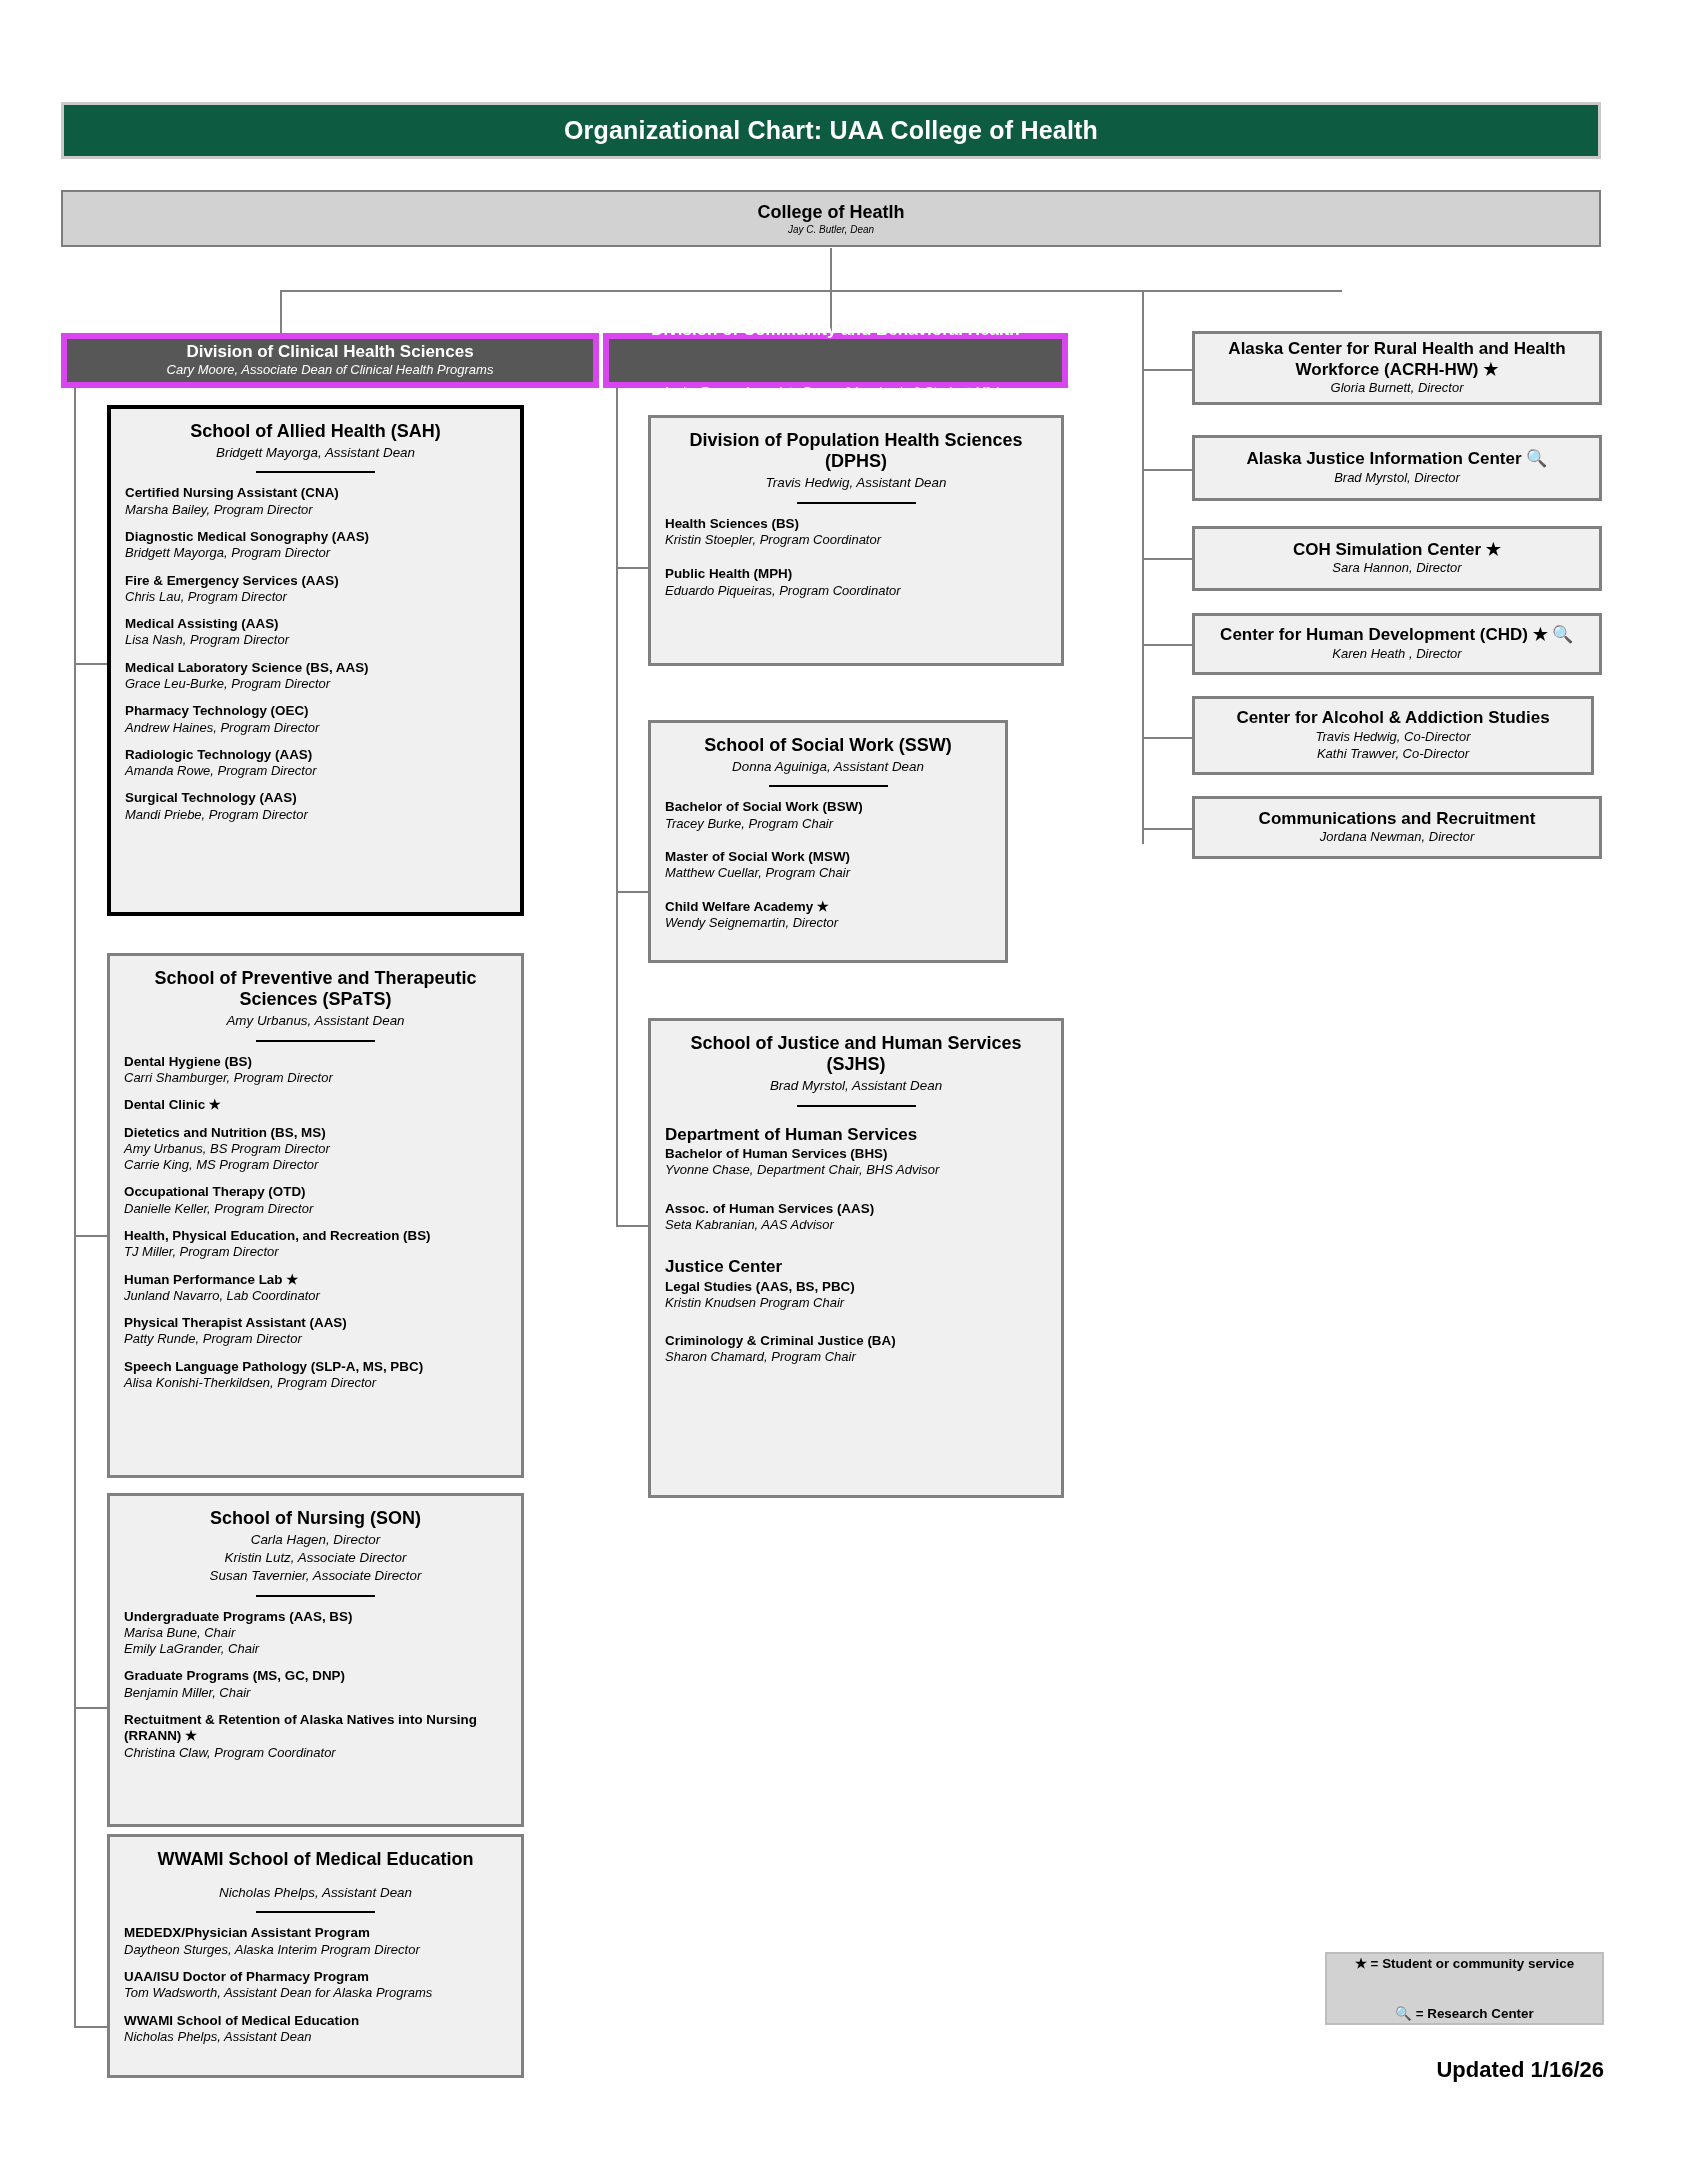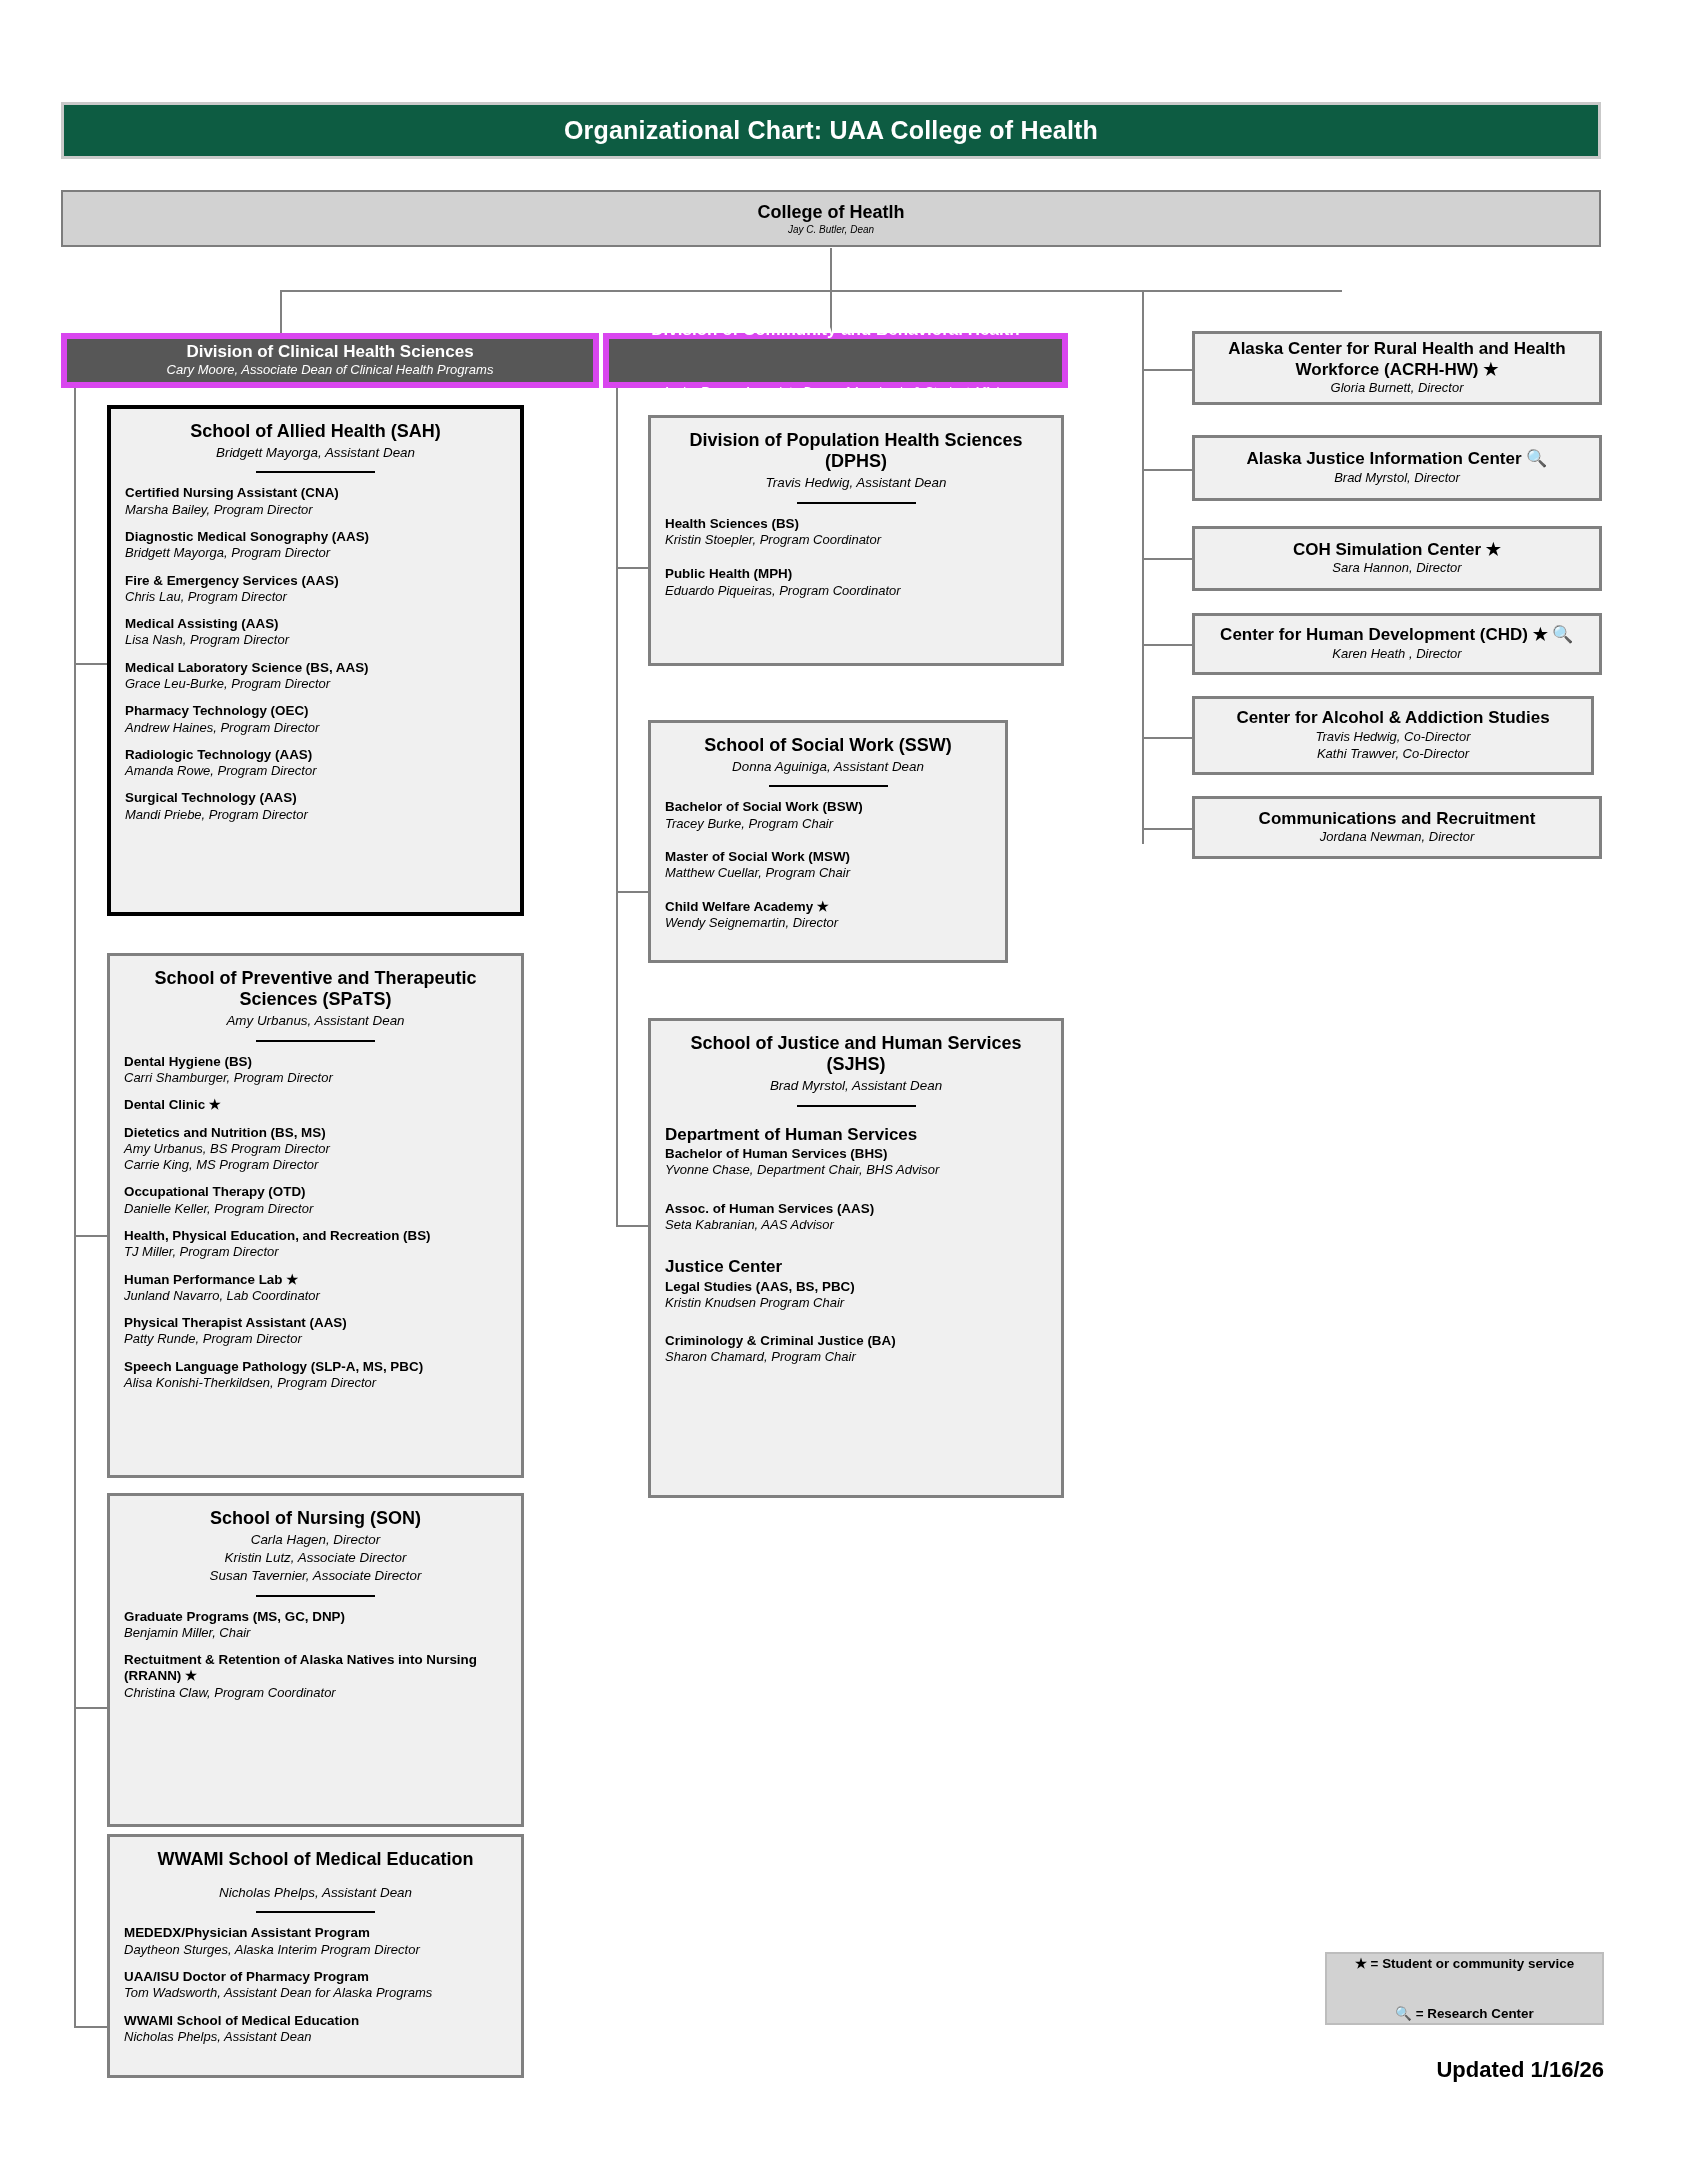--- a/index.html
+++ b/index.html
@@ -291,20 +291,25 @@
       <div class="pperson">Alisa Konishi-Therkildsen, Program Director</div>
     </div>
   </div>
 
   <div class="unit" style="left:107px; top:1493px; width:417px; height:334px;">
     <div class="unit-head">School of Nursing (SON)</div>
     <div class="unit-sub" style="white-space:pre-line;">Carla Hagen, Director
 Kristin Lutz, Associate Director
 Susan Tavernier, Associate Director</div>
     <div class="rule"></div>
+    <div class="prog">
+      <div class="pname">Undergraduate Programs (AAS, BS)</div>
+      <div class="pperson" style="white-space:pre-line;">Marisa Bune, Chair
+Emily LaGrander, Chair</div>
+    </div>
     <div class="prog">
       <div class="pname">Graduate Programs (MS, GC, DNP)</div>
       <div class="pperson">Benjamin Miller, Chair</div>
     </div>
     <div class="prog">
       <div class="pname">Rectuitment &amp; Retention of Alaska Natives into Nursing (RRANN) ★</div>
       <div class="pperson">Christina Claw, Program Coordinator</div>
     </div>
   </div>
 

